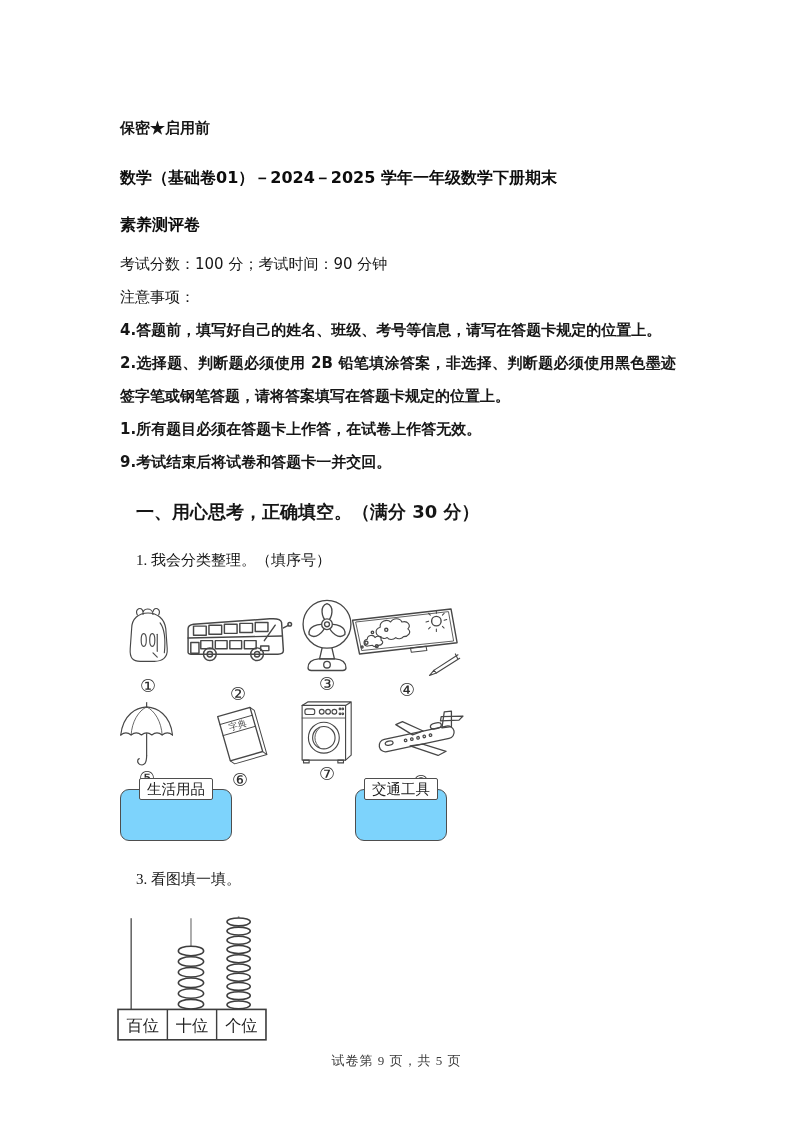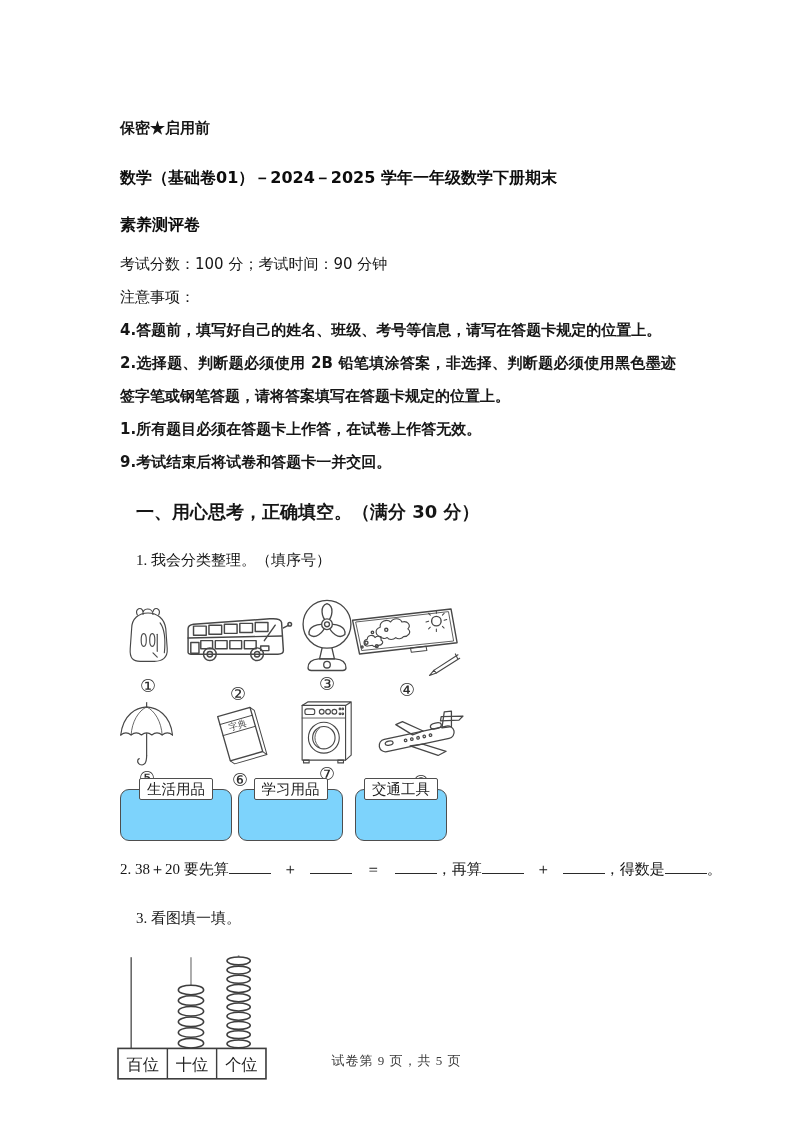--- a/index.html
+++ b/index.html
@@ -217,29 +217,25 @@
               <circle cx="80" cy="41" r="1.6"></circle>
             <path d="M52,49 L84,68 L95,65 L68,50 Z"></path>
           </g>
         </svg>
         <span class="fig-num">⑧</span>
       </div>
 
       <div class="cat-box" style="left:0;width:110px;">
         <span class="cat-tab">生活用品</span>
       </div>
-      <div class="cat-box" style="left:118px;width:103px;">
-        <span class="cat-tab">学习用品</span>
-      </div>
       <div class="cat-box" style="left:235px;width:90px;">
         <span class="cat-tab">交通工具</span>
       </div>
     </div>
 
-    <p class="q2"><span>2. 38＋20 要先算</span><span class="blank"></span><span class="op">＋</span><span class="blank"></span><span class="op-eq">＝</span><span class="blank"></span><span>，再算</span><span class="blank"></span><span class="op">＋</span><span class="blank"></span><span>，得数是</span><span class="blank"></span><span>。</span></p>
 
     <p class="q-text">3. 看图填一填。</p>
 
     <div class="abacus-wrap">
       <svg width="152" height="132" viewBox="0 0 150 130">
         <line x1="15" y1="6" x2="15" y2="96" stroke="#6a6a6a" stroke-width="1.6"></line>
         <line x1="74" y1="6" x2="74" y2="96" stroke="#9a9a9a" stroke-width="1.6"></line>
         <line x1="121" y1="4" x2="121" y2="96" stroke="#9a9a9a" stroke-width="1.6"></line>
         <g fill="#ffffff" stroke="#3e3e3e" stroke-width="1.5"></g>
         <g fill="#ffffff" stroke="#3e3e3e" stroke-width="1.5">

